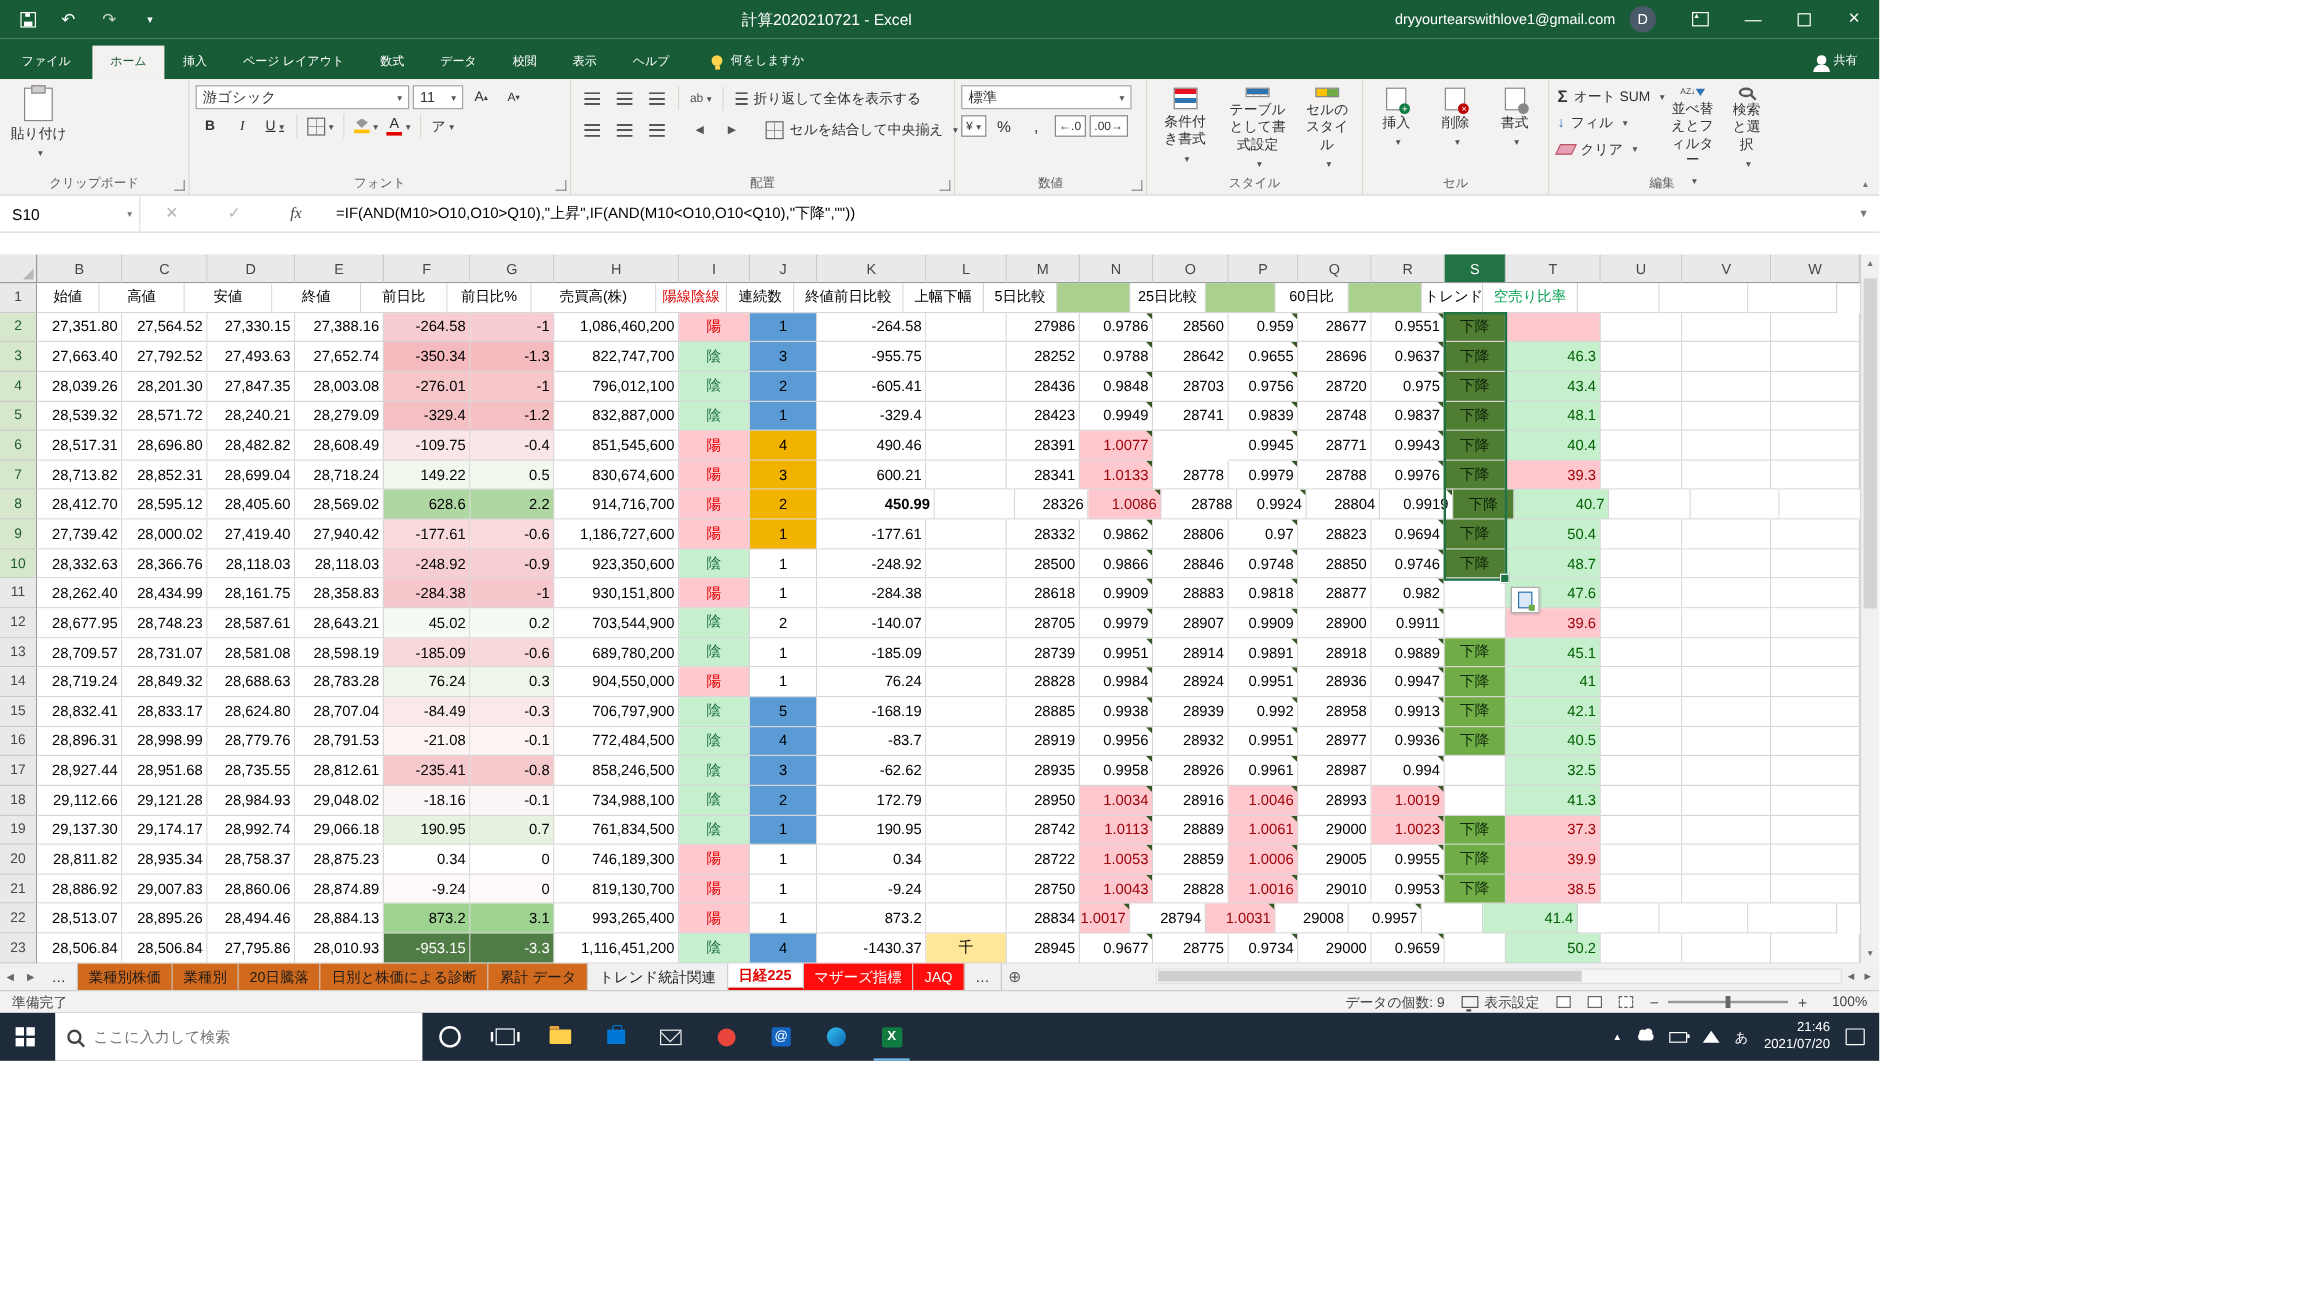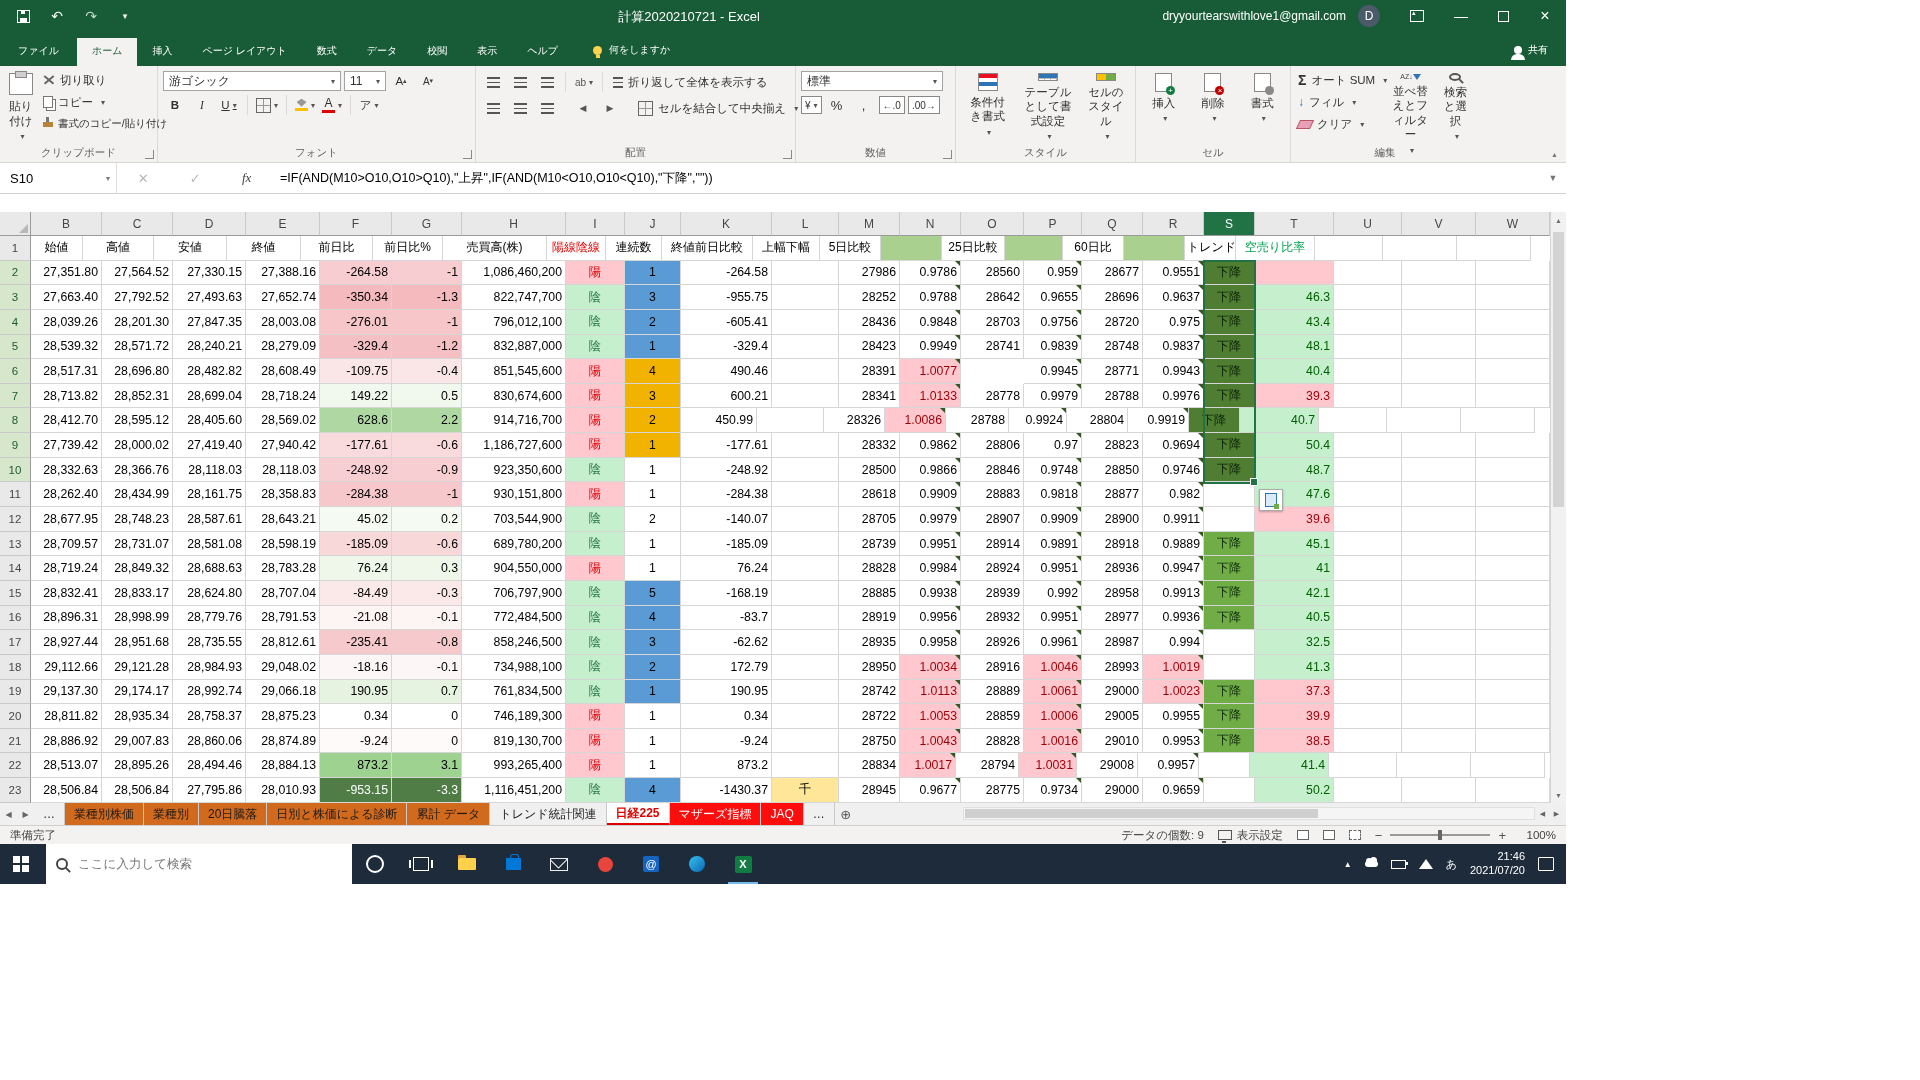--- a/index.html
+++ b/index.html
@@ -255,34 +255,20 @@
   </div>
 
   <div class="ribbon">
 
     <div class="rgroup" style="width:158px">
       <div class="gbody">
         <div class="bigbtn dd">
           <span class="ic-paste"></span>
           <span>貼り付け</span>
         </div>
-        <div class="scol">
-          <div class="smallbtn">
-              <span class="ic-cut"></span>
-              <span>切り取り</span>
-            </div>
-          <div class="smallbtn dd">
-              <span class="ic-copy"></span>
-              <span>コピー</span>
-            </div>
-          <div class="smallbtn" style="font-size:10.5px">
-              <span class="ic-brush"></span>
-              <span>書式のコピー/貼り付け</span>
-            </div>
-        </div>
       </div>
       <span class="glabel">クリップボード</span>
       <span class="launcher"></span>
     </div>
 
     <div class="rgroup" style="width:318px">
       <div class="gbody col">
         <div class="frow">
           <div class="combo fname dd">
               <span>游ゴシック</span>
@@ -678,21 +664,21 @@
         <div class="rh rh-sel" style="width: 31px;">8</div>
         <div class="cell num" style="width: 71px;">28,412.70</div>
         <div class="cell num" style="width: 71px;">28,595.12</div>
         <div class="cell num" style="width: 73px;">28,405.60</div>
         <div class="cell num" style="width: 74px;">28,569.02</div>
         <div class="cell num" style="width: 72px; background: rgb(174, 215, 162);">628.6</div>
         <div class="cell num" style="width: 70px; background: rgb(174, 215, 162);">2.2</div>
         <div class="cell num" style="width: 104px;">914,716,700</div>
         <div class="cell ctr yo" style="width: 59px;">陽</div>
         <div class="cell ctr j-amber" style="width: 56px;">2</div>
-        <div class="cell num" style="width: 76px;">450.99</div>
+        <div class="cell num" style="width: 98px; font-weight: bold;">450.99</div>
         <div class="cell ctr" style="width: 67px;"></div>
         <div class="cell num" style="width: 61px;">28326</div>
         <div class="cell num flag pr-pink" style="width: 61px;">1.0086</div>
         <div class="cell num" style="width: 63px;">28788</div>
         <div class="cell num flag" style="width: 58px;">0.9924</div>
         <div class="cell num" style="width: 61px;">28804</div>
         <div class="cell num flag" style="width: 61px;">0.9919</div>
         <div class="cell ctr s-sel" style="width: 51px;">下降</div>
         <div class="cell num t-green" style="width: 79px;">40.7</div>
         <div class="cell ctr" style="width: 68px;"></div>
@@ -1031,21 +1017,21 @@
         <div class="cell num" style="width: 73px;">28,494.46</div>
         <div class="cell num" style="width: 74px;">28,884.13</div>
         <div class="cell num" style="width: 72px; background: rgb(158, 210, 144);">873.2</div>
         <div class="cell num" style="width: 70px; background: rgb(158, 210, 144);">3.1</div>
         <div class="cell num" style="width: 104px;">993,265,400</div>
         <div class="cell ctr yo" style="width: 59px;">陽</div>
         <div class="cell ctr" style="width: 56px;">1</div>
         <div class="cell num" style="width: 91px;">873.2</div>
         <div class="cell ctr" style="width: 67px;"></div>
         <div class="cell num" style="width: 61px;">28834</div>
-        <div class="cell num flag pr-pink" style="width: 56px;">1.0017</div>
+        <div class="cell num flag pr-pink" style="width: 42px;">1.0017</div>
         <div class="cell num" style="width: 63px;">28794</div>
         <div class="cell num flag pr-pink" style="width: 58px;">1.0031</div>
         <div class="cell num" style="width: 61px;">29008</div>
         <div class="cell num flag" style="width: 61px;">0.9957</div>
         <div class="cell ctr" style="width: 51px;"></div>
         <div class="cell num t-green" style="width: 79px;">41.4</div>
         <div class="cell ctr" style="width: 68px;"></div>
         <div class="cell ctr" style="width: 74px;"></div>
         <div class="cell ctr" style="width: 74px;"></div>
       </div>

